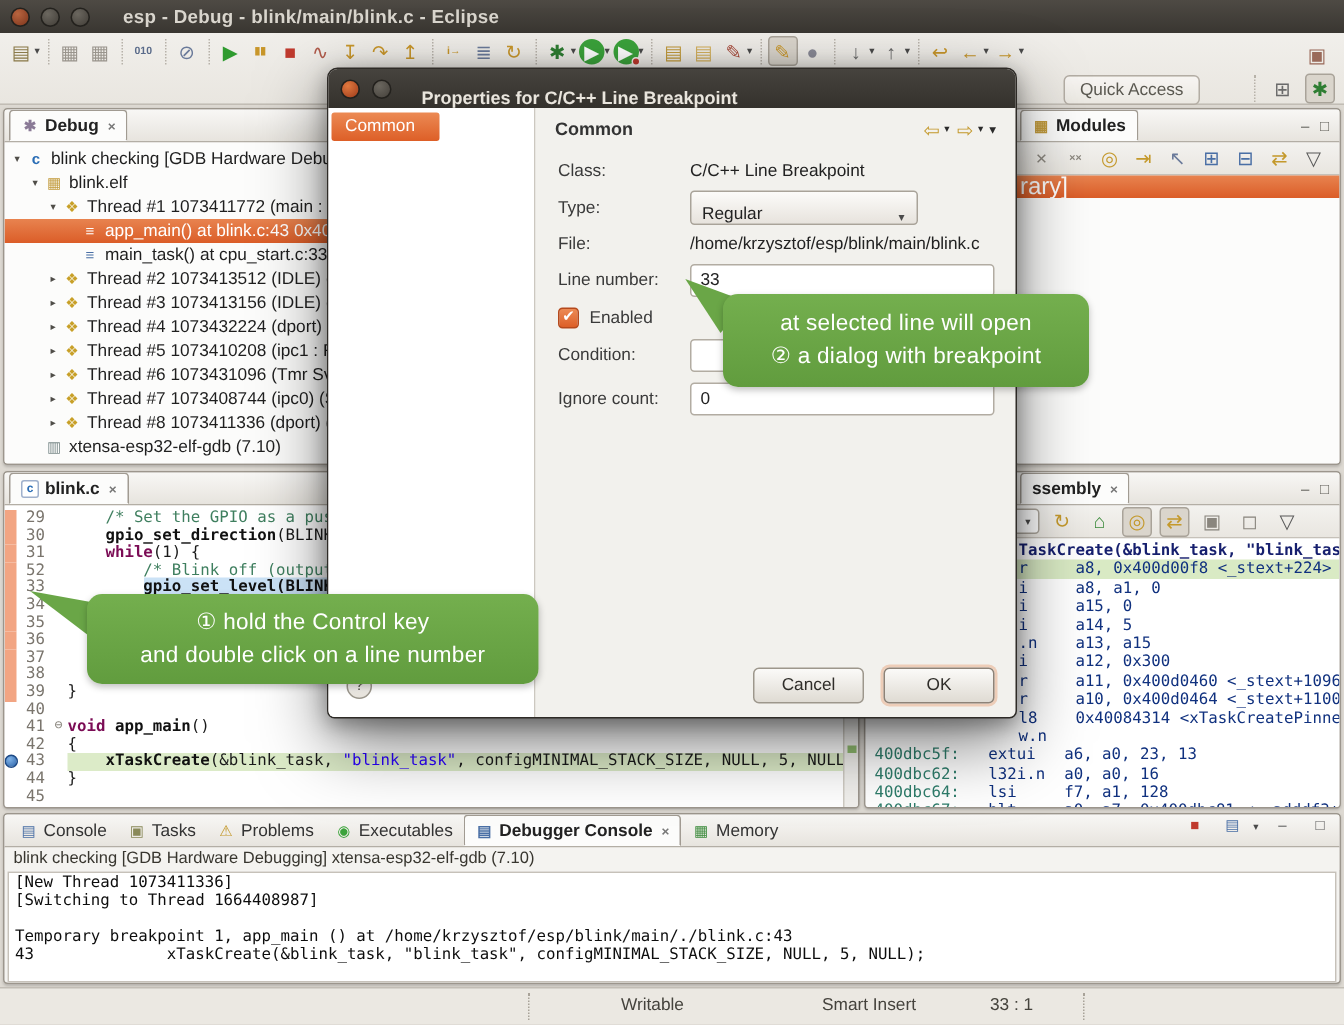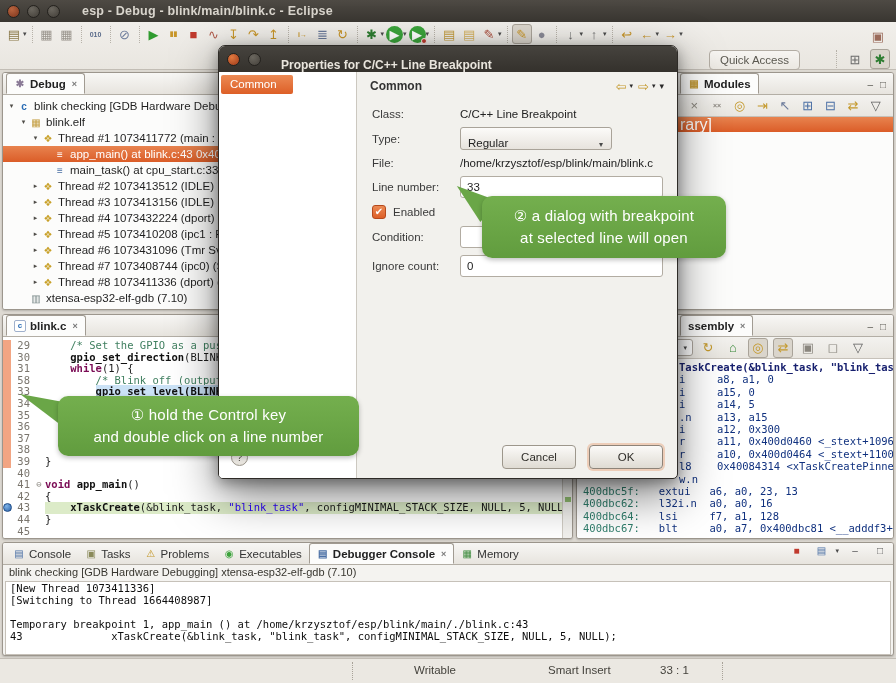--- a/index.html
+++ b/index.html
@@ -422,21 +422,21 @@
     <div class="tab active">
       <span class="ticonbox" style="color:#2a6db5;border:1px solid #9fb0cc;border-radius:2px;font-size:8px;font-weight:bold;background:#fff;">c</span>
       <span>blink.c</span>
       <span class="tclose">×</span>
     </div>
   </div>
   <div id="editor-body">
       <div class="eline"><span class="emark sal"></span><span class="enum">29</span><span class="efold"></span><span class="ecode"><span class="p">    </span><span class="c">/* Set the GPIO as a push/</span></span></div>
       <div class="eline"><span class="emark sal"></span><span class="enum">30</span><span class="efold"></span><span class="ecode"><span class="p">    </span><span class="b">gpio_set_direction</span><span class="p">(BLINK_G</span></span></div>
       <div class="eline"><span class="emark sal"></span><span class="enum">31</span><span class="efold"></span><span class="ecode"><span class="p">    </span><span class="k">while</span><span class="p">(1) {</span></span></div>
-      <div class="eline"><span class="emark sal"></span><span class="enum">58</span><span class="efold"></span><span class="ecode"><span class="p">        </span><span class="c">/* Blink off (output l</span></span></div>
+      <div class="eline"><span class="emark sal"></span><span class="enum">52</span><span class="efold"></span><span class="ecode"><span class="p">        </span><span class="c">/* Blink off (output l</span></span></div>
       <div class="eline"><span class="emark sal"></span><span class="enum">33</span><span class="efold"></span><span class="ecode"><span class="p">        </span><span class="hb">gpio_set_level(BLINK_G</span></span></div>
       <div class="eline"><span class="emark sal"></span><span class="enum">34</span><span class="efold"></span><span class="ecode"><span class="p">        </span><span class="p">vTaskDelay(1000 / port</span></span></div>
       <div class="eline"><span class="emark sal"></span><span class="enum">35</span><span class="efold"></span><span class="ecode"></span></div>
       <div class="eline"><span class="emark sal"></span><span class="enum">36</span><span class="efold"></span><span class="ecode"></span></div>
       <div class="eline"><span class="emark sal"></span><span class="enum">37</span><span class="efold"></span><span class="ecode"></span></div>
       <div class="eline"><span class="emark sal"></span><span class="enum">38</span><span class="efold"></span><span class="ecode"></span></div>
       <div class="eline"><span class="emark sal"></span><span class="enum">39</span><span class="efold"></span><span class="ecode"><span class="p">}</span></span></div>
       <div class="eline"><span class="emark"></span><span class="enum">40</span><span class="efold"></span><span class="ecode"></span></div>
       <div class="eline"><span class="emark"></span><span class="enum">41</span><span class="efold">⊖</span><span class="ecode"><span class="k">void</span><span class="p"> </span><span class="b">app_main</span><span class="p">()</span></span></div>
       <div class="eline"><span class="emark"></span><span class="enum">42</span><span class="efold"></span><span class="ecode"><span class="p">{</span></span></div>
@@ -485,20 +485,21 @@
         <span class="tico">
           <span class="tg" style="color: rgb(138, 134, 126);">◻</span>
         </span>
         <span class="tico">
           <span class="tg" style="color: rgb(90, 90, 90);">▽</span>
         </span>
       </span>
   </div>
   <div id="asm-body">
       <div class="aline src ind"><span class="m">TaskCreate(&amp;blink_task, "blink_tas</span></div>
+      <div class="aline cur ind"><span class="m">r     a8, 0x400d00f8 &lt;_stext+224&gt;</span></div>
       <div class="aline ind"><span class="m">i     a8, a1, 0</span></div>
       <div class="aline ind"><span class="m">i     a15, 0</span></div>
       <div class="aline ind"><span class="m">i     a14, 5</span></div>
       <div class="aline ind"><span class="m">.n    a13, a15</span></div>
       <div class="aline ind"><span class="m">i     a12, 0x300</span></div>
       <div class="aline ind"><span class="m">r     a11, 0x400d0460 &lt;_stext+1096&gt;</span></div>
       <div class="aline ind"><span class="m">r     a10, 0x400d0464 &lt;_stext+1100&gt;</span></div>
       <div class="aline ind"><span class="m">l8    0x40084314 &lt;xTaskCreatePinned</span></div>
       <div class="aline ind"><span class="m">w.n</span></div>
       <div class="aline"><span class="a">400dbc5f:</span><span class="m">   extui   a6, a0, 23, 13</span></div>
@@ -632,15 +633,15 @@
 </div>
 
 <div class="tail" style="left:20px;top:391px;width:46px;height:38px;clip-path:polygon(0 8%,100% 30%,100% 100%);"></div>
 <div class="callout" style="left:58px;top:396px;width:301px;height:60px;">
   <div>① hold the Control key</div>
   <div>and double click on a line number</div>
 </div>
 
 <div class="tail" style="left:456px;top:186px;width:42px;height:36px;clip-path:polygon(2% 0,100% 42%,58% 100%);"></div>
 <div class="callout" style="left:482px;top:196px;width:244px;height:62px;">
+  <div>at selected line will  open</div>
   <div>② a dialog with breakpoint</div>
-  <div>at selected line will  open</div>
 </div>
 
 </body></html>

